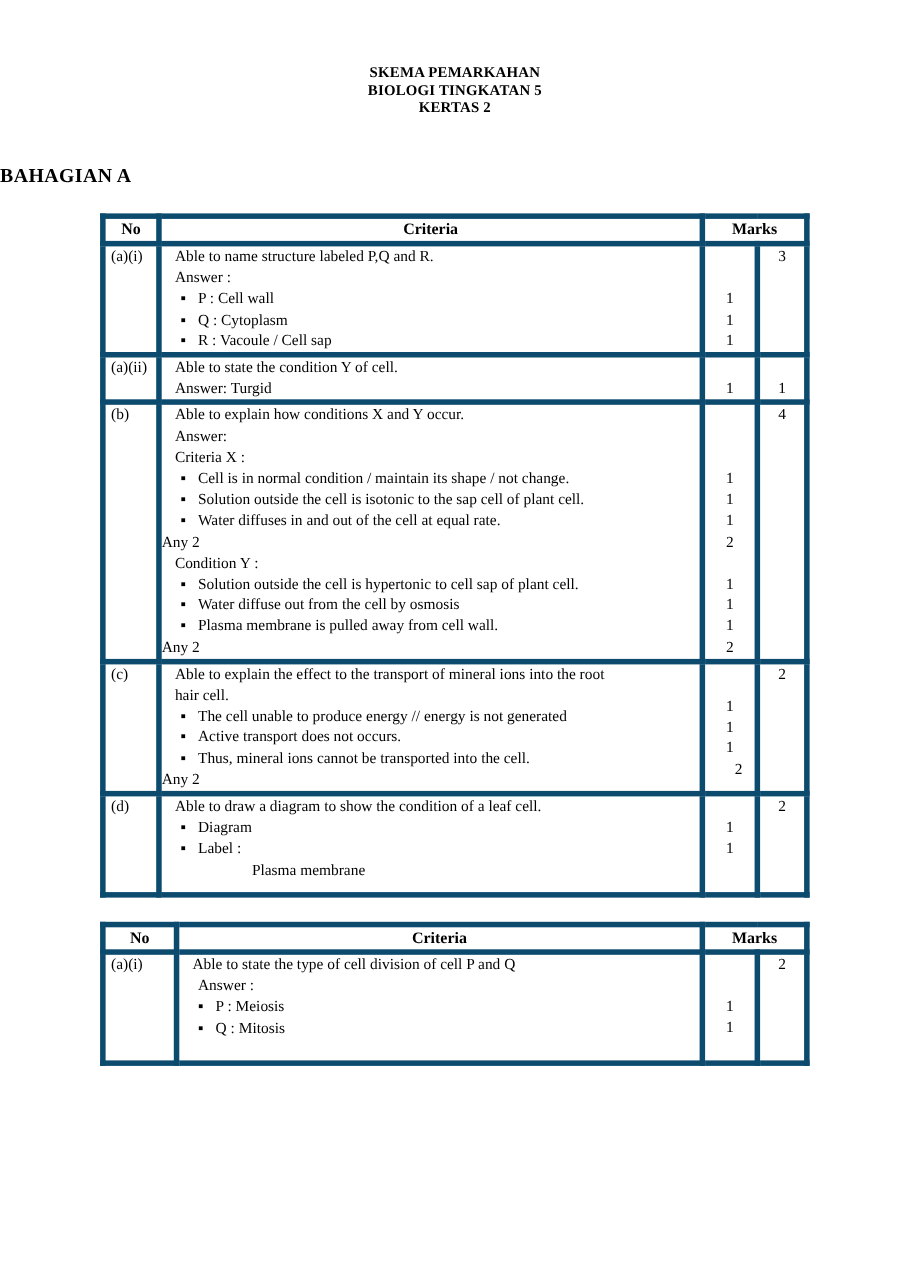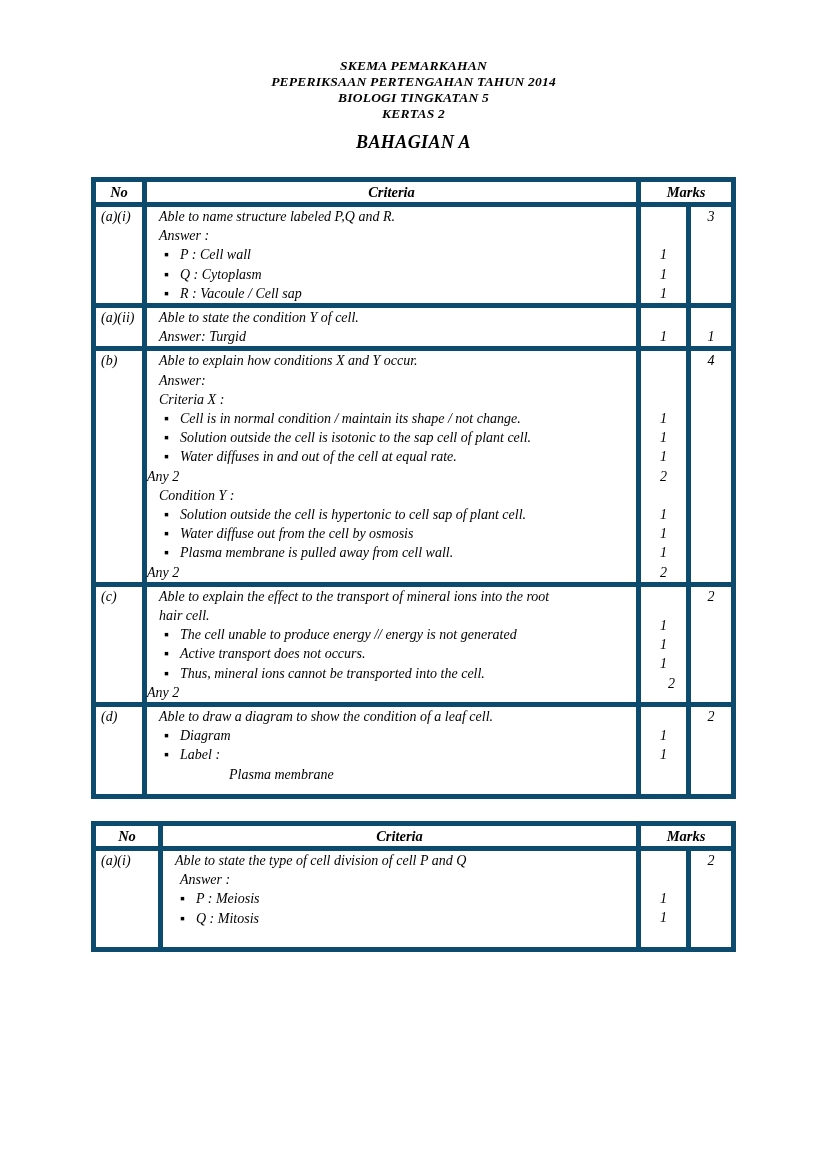--- a/index.html
+++ b/index.html
@@ -3,33 +3,33 @@
 <meta charset="utf-8">
 <style>
   html, body { margin: 0; padding: 0; }
   body {
     width: 827px; height: 1169px;
     background: #ffffff; color: #000000;
     font-family: "Liberation Serif", serif;
     font-size: 14px;
     overflow: hidden;
   }
-  .page { position: relative; width: 827px; height: 1169px; font-style: italic; }
+  .page { position: relative; width: 827px; height: 1169px; }
 
   .doc-header {
     padding-top: 58px;
     text-align: center;
     font-weight: bold;
     font-size: 13.5px;
     line-height: 16px;
     letter-spacing: 0.2px;
   }
   .section-title {
-    margin-top: 10px;
-    text-align: center;
+    margin-top: 43px;
+    text-align: left;
     font-weight: bold;
     font-size: 18px;
     letter-spacing: 0.4px;
   }
   .qheading {
     font-weight: bold;
     font-size: 14.5px;
     line-height: 16px;
     letter-spacing: 0.2px;
   }
@@ -93,21 +93,20 @@
   }
   td.no-cell { padding-left: 5px; line-height: 19.2px; }
 </style>
 </head>
 <body>
 
 <div class="page">
 
   <div class="doc-header">
     <div>SKEMA PEMARKAHAN</div>
-    <div>PEPERIKSAAN PERTENGAHAN TAHUN 2014</div>
     <div>BIOLOGI TINGKATAN 5</div>
     <div>KERTAS 2</div>
   </div>
 
   <div class="section-title">BAHAGIAN A</div>
 
 
   <table class="marks-table" id="table1">
     <colgroup>
         <col style="width:51px">

